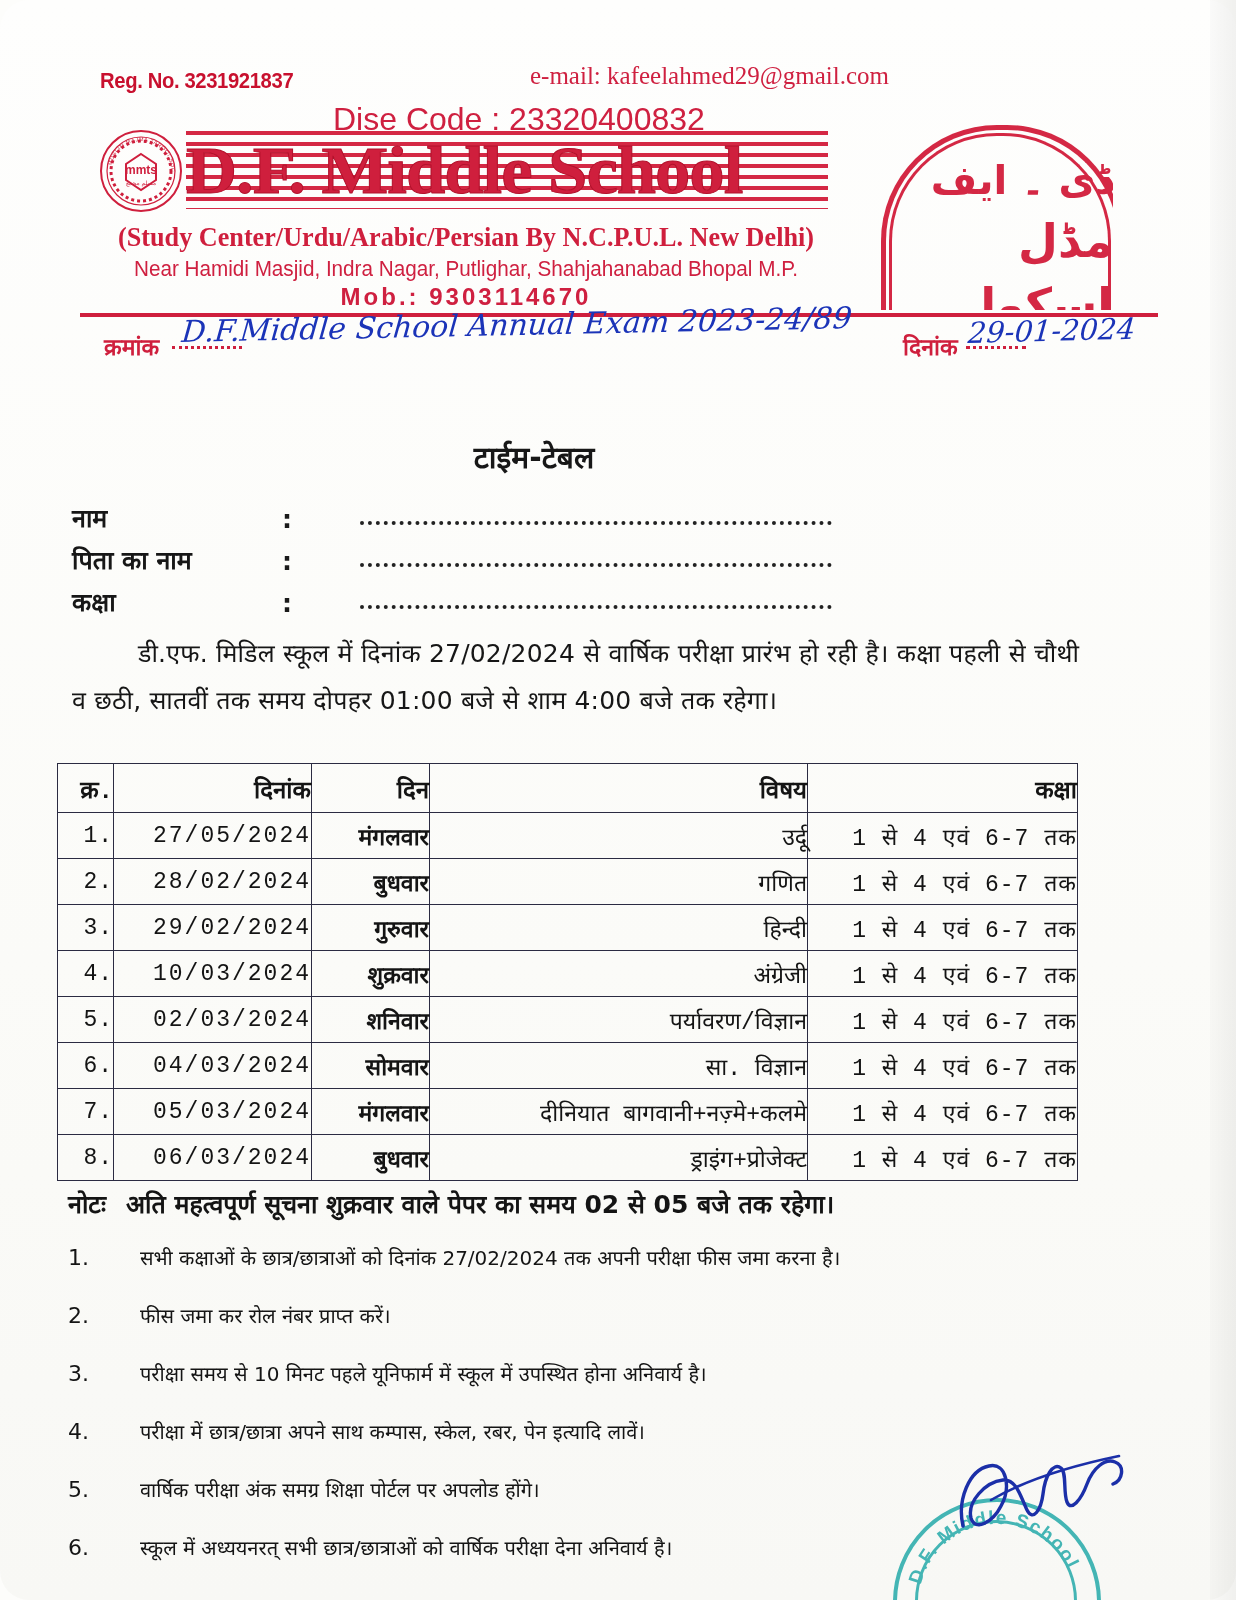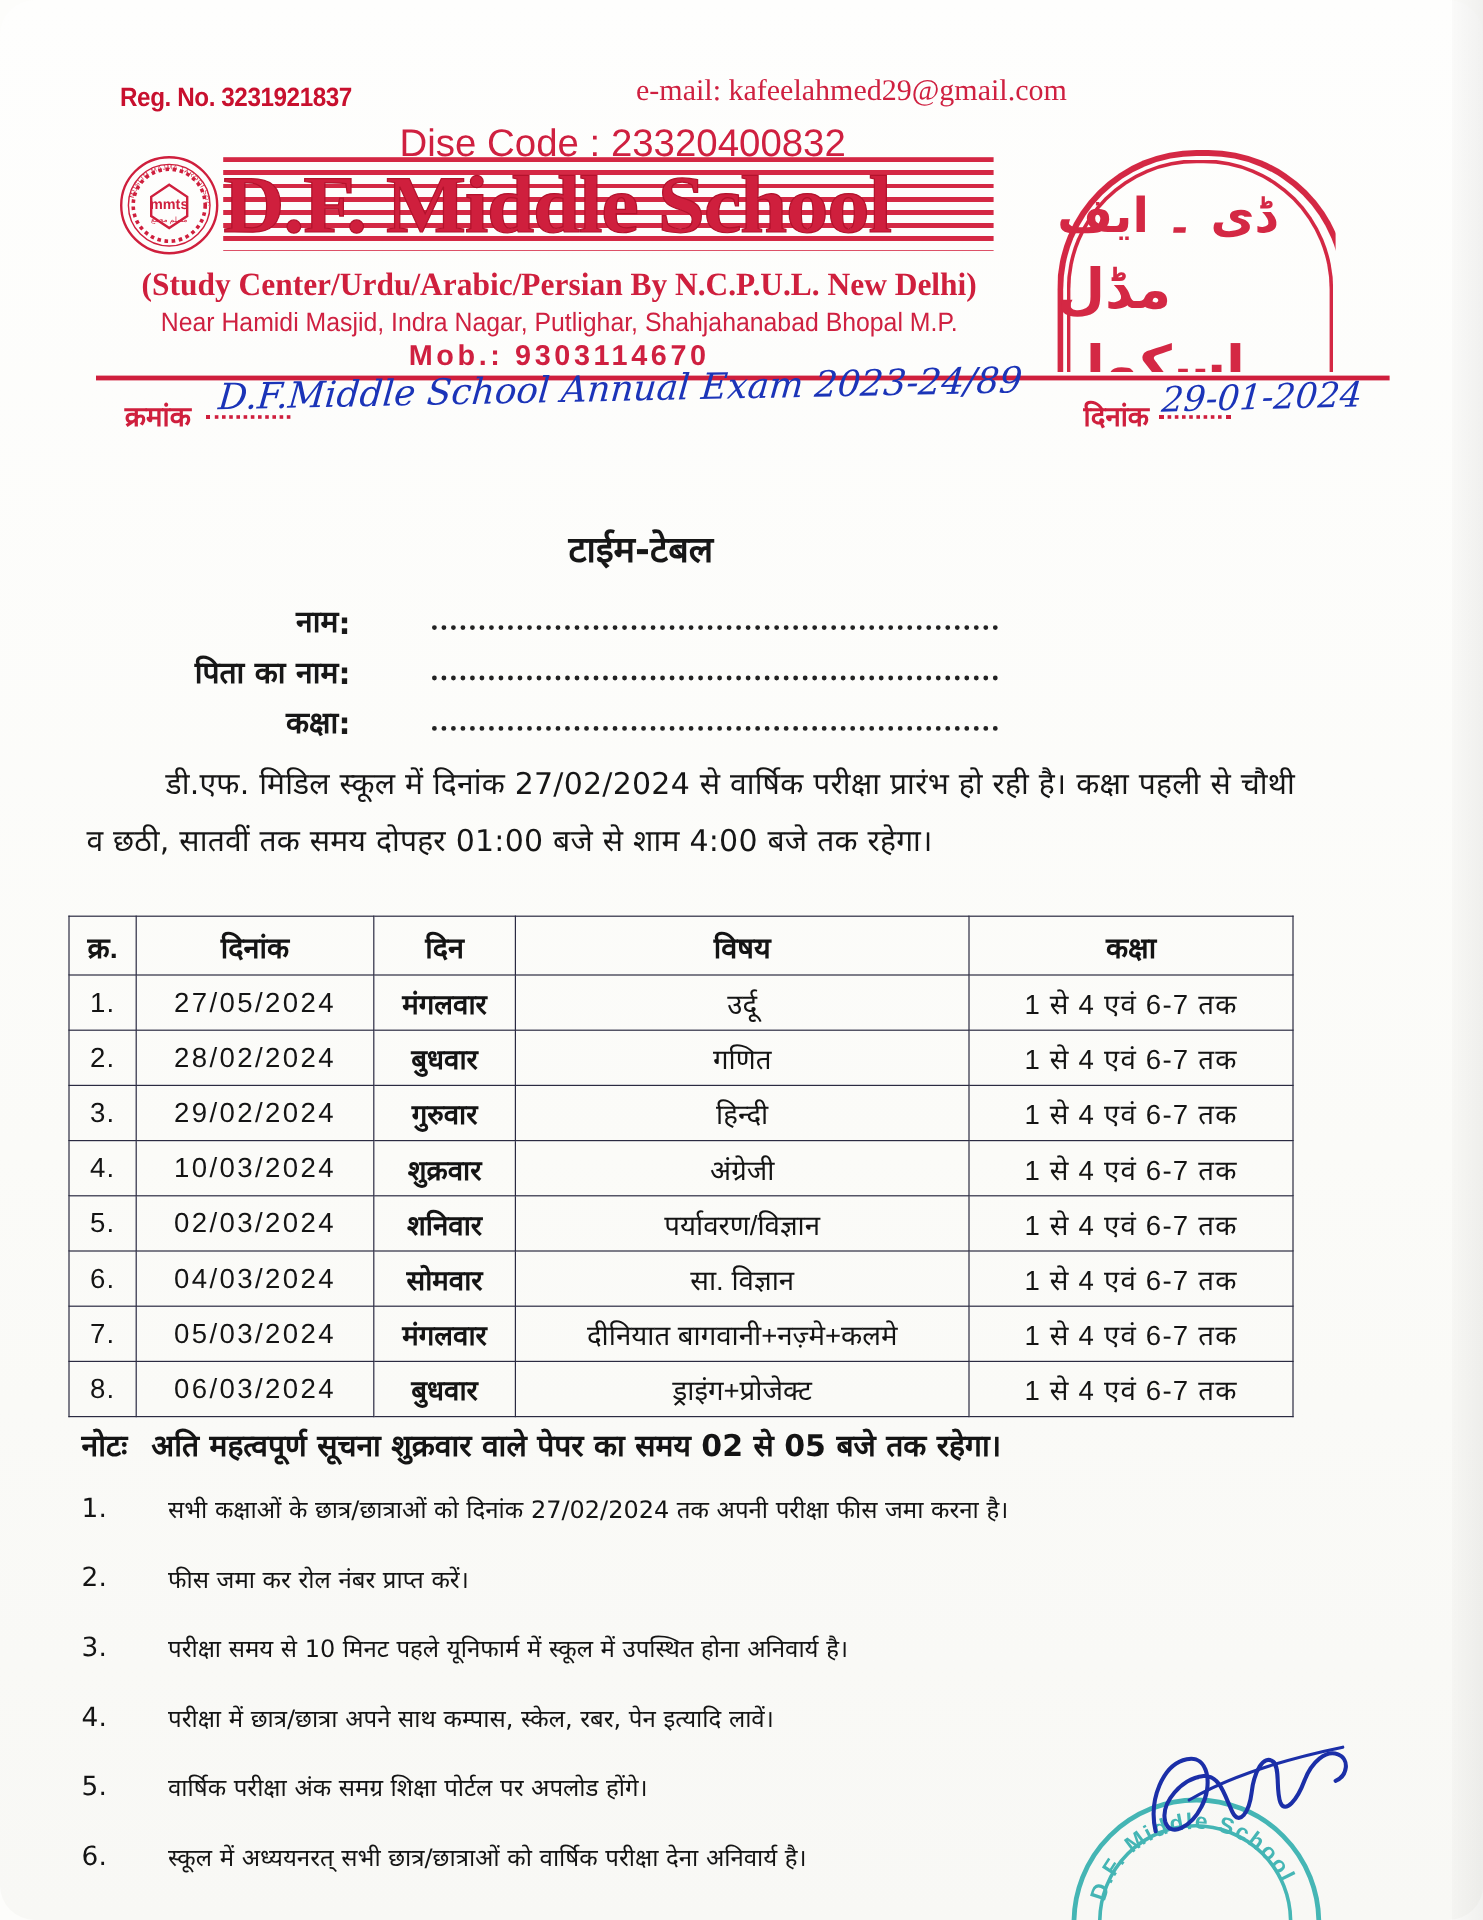--- a/index.html
+++ b/index.html
@@ -81,21 +81,21 @@
   .urdu-arc{
     position:absolute;left:0;top:0;width:232px;height:230px;
     border:5px solid #d42844;
     border-radius:116px 116px 0 0;
     border-bottom:none;
   }
   .urdu-arc.inner{
     left:8px;top:8px;width:216px;height:222px;border-width:3px;border-radius:108px 108px 0 0;
   }
   .urdu-text{
-    position:absolute;left:0;top:26px;width:232px;text-align:left;
+    position:absolute;left:0;top:26px;width:232px;text-align:right;
     color:#d42844;font-weight:bold;
     direction:rtl;
     font-family:"DejaVu Sans", sans-serif;
   }
   .urdu-l1{font-size:40px;line-height:58px;}
   .urdu-l2{font-size:46px;line-height:64px;}
   .rule-thick{
     position:absolute;left:80px;top:313px;width:1078px;height:4px;background:#cf1f3d;
   }
   
@@ -141,21 +141,21 @@
     position:absolute;left:0;top:436px;width:1068px;text-align:center;
     font-size:30px;font-weight:bold;
     font-family:"DejaVu Sans", sans-serif;
     color:#171717;
   }
   
   .fields{position:absolute;left:72px;top:492px;width:760px;}
   .field-row{display:flex;align-items:flex-end;height:42px;}
   .f-label{
     width:210px;font-size:25px;font-weight:bold;
-    font-family:"DejaVu Sans", sans-serif;color:#171717;text-align:right;
+    font-family:"DejaVu Sans", sans-serif;color:#171717;
   }
   .f-colon{width:78px;font-size:25px;font-weight:bold;font-family:"DejaVu Sans", sans-serif;}
   .f-dots{
     flex:1;border-bottom:4px dotted #222;margin-bottom:9px;height:0;
   }
   
   .para{
     position:absolute;left:72px;top:630px;width:1028px;
     font-size:25px;line-height:47px;
     font-family:"DejaVu Sans", sans-serif;
@@ -163,25 +163,25 @@
     letter-spacing:0.2px;
   }
   
   .tbl{
     position:absolute;left:57px;top:763px;width:1020px;
     border-collapse:collapse;
     table-layout:fixed;
   }
   .tbl td,.tbl th{
     border:1px solid #2b2b42;
-    font-family:Liberation Sans, sans-serif;
+    font-family:Liberation Mono, monospace;
     color:#141414;
     padding:0;
     height:45px;
-    text-align:center;
+    text-align:right;
     vertical-align:middle;
     font-size:23px;
   }
   .tbl th{font-weight:bold;font-size:24px;height:48px;}
   .c-sr{width:56px;}
   .c-date{width:198px;}
   .c-day{width:118px;}
   .c-sub{width:378px;}
   .c-cls{width:270px;}
   .th-sr,.th-date{text-align:left;padding-left:12px;}

